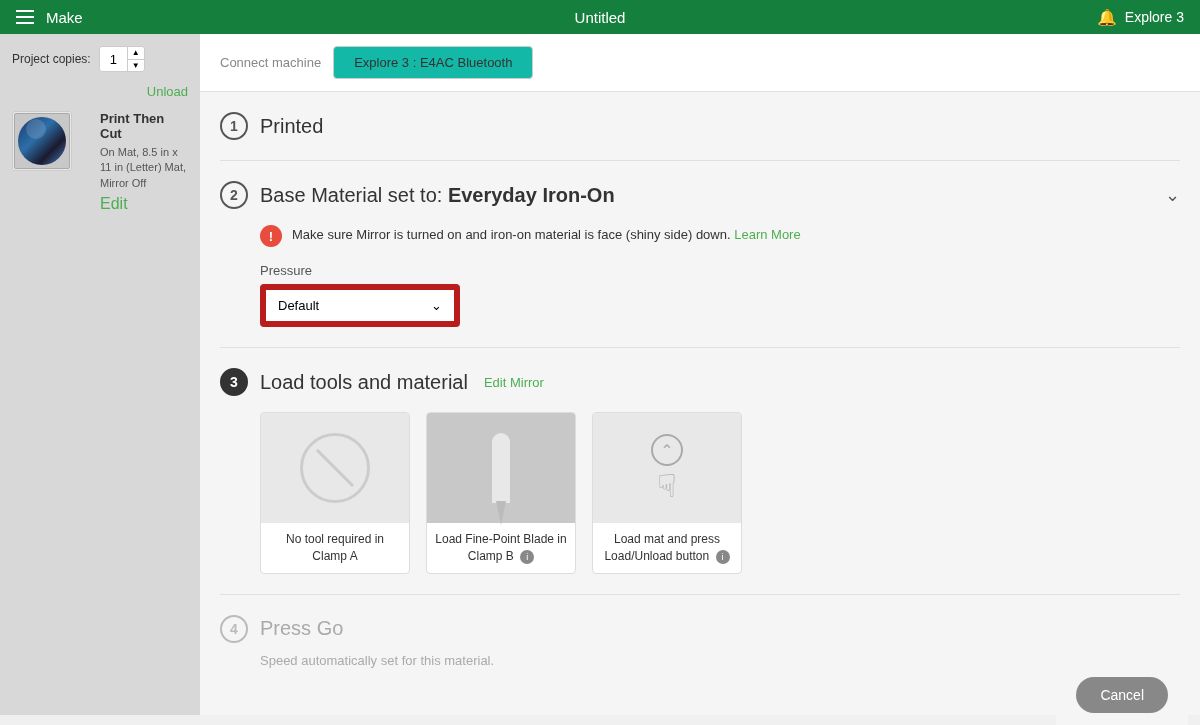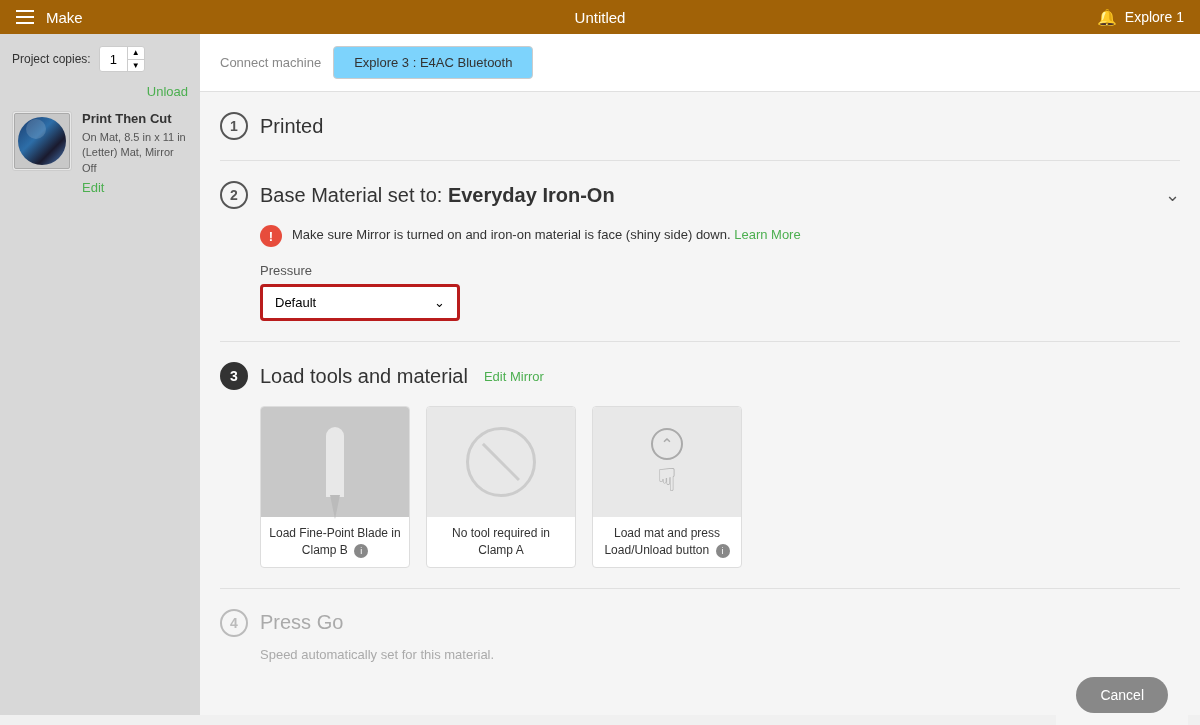--- a/index.html
+++ b/index.html
@@ -1,20 +1,20 @@
 <!DOCTYPE html>
 <html><head>
   <meta charset="utf-8">
   <style>
     * { box-sizing: border-box; margin: 0; padding: 0; }
     body { font-family: -apple-system, BlinkMacSystemFont, 'Segoe UI', sans-serif; background: #f0f0f0; width: 1200px; height: 725px; overflow: hidden; }
 
     
     .header {
-      background: #a16207;
+      background: #15803d;
       height: 32px;
       display: flex;
       align-items: center;
       justify-content: space-between;
       padding: 17px 16px;
       color: white;
     }
     .header-left { display: flex; align-items: center; gap: 12px; }
     .hamburger { display: flex; flex-direction: column; gap: 4px; cursor: pointer; }
     .hamburger span { width: 18px; height: 2px; background: white; display: block; }
@@ -45,21 +45,21 @@
     .apply-btn {
       text-align: right;
       color: #4caf50;
       font-size: 13px;
       cursor: pointer;
       font-weight: 500;
     }
     .project-item {
       display: flex;
       align-items: flex-start;
-      gap: 10px;
+      gap: 28px;
     }
     .project-thumbnail {
       width: 60px;
       height: 60px;
       background: #e8e8e8;
       border: 1px solid #ccc;
       border-radius: 3px;
       overflow: hidden;
       flex-shrink: 0;
       display: flex;
@@ -78,42 +78,42 @@
       content: '';
       position: absolute;
       top: 2px; left: 8px;
       width: 20px; height: 20px;
       background: rgba(255,255,255,0.15);
       border-radius: 50%;
     }
     .project-info { font-size: 12px; color: #333; }
     .project-name { font-weight: 600; font-size: 13px; }
     .project-details { font-size: 11px; color: #555; margin-top: 4px; line-height: 1.4; }
-    .edit-link { color: #4caf50; font-size: 13px; cursor: pointer; margin-top: 4px; display: block; }
+    .edit-link { color: #4caf50; font-size: 16px; cursor: pointer; margin-top: 4px; display: block; }
 
     
     .main {
       flex: 1;
       background: #f5f5f5;
       overflow-y: auto;
     }
 
     
     .topbar {
       background: white;
       padding: 12px 20px;
       display: flex;
       align-items: center;
       gap: 12px;
       border-bottom: 1px solid #e0e0e0;
     }
     .connect-label { font-size: 13px; color: #888; }
     .connect-btn {
       padding: 8px 20px;
-      background: #7dd3fc;
+      background: #14b8a6;
       border: 1px solid #ccc;
       border-radius: 4px;
       font-size: 13px;
       cursor: pointer;
       color: #333;
     }
 
     
     .steps-container { padding: 0 20px 20px; }
 
@@ -174,21 +174,21 @@
       font-size: 13px;
       font-weight: 700;
       flex-shrink: 0;
     }
     .warning-text { font-size: 13px; color: #333; line-height: 1.5; }
     .learn-more { color: #4caf50; cursor: pointer; font-size: 13px; }
     .pressure-label { font-size: 13px; color: #555; margin-bottom: 6px; }
     .pressure-select {
       width: 200px;
       padding: 8px 12px;
-      border: 3px solid #b91c1c;
+      border: 6px solid #b91c1c;
       border-radius: 4px;
       background: white;
       font-size: 13px;
       cursor: pointer;
       display: flex;
       align-items: center;
       justify-content: space-between;
     }
 
     
@@ -283,21 +283,21 @@
     <div class="hamburger">
       <span></span>
         <span></span>
         <span></span>
     </div>
     <span class="header-title">Make</span>
   </div>
   <div class="header-center">Untitled</div>
   <div class="header-right">
     <span class="bell-icon">🔔</span>
-    <span>Explore 1</span>
+    <span>Explore 3</span>
   </div>
 </div>
 
 <div class="layout">
 
   <div class="sidebar">
     <div class="project-copies-row">
       <span class="project-copies-label">Project copies:</span>
       <div style="display:flex; border:1px solid #ccc; border-radius:3px; background:white; height:26px; width:46px;">
         <div style="flex:1; display:flex; align-items:center; justify-content:center; font-size:13px;">1</div>
@@ -366,41 +366,41 @@
 
       <div class="step">
         <div class="step3-header step-header">
           <div class="step-circle filled">3</div>
           <span class="step-title">Load tools and material</span>
           <span class="edit-tools-link">Edit Mirror</span>
         </div>
         <div class="tools-grid">
 
           <div class="tool-card">
+            <div class="tool-image">
+              <div class="no-tool-circle">
+                <div class="no-tool-line"></div>
+              </div>
+            </div>
+            <div class="tool-label">No tool required in Clamp A</div>
+          </div>
+
+          <div class="tool-card">
             <div class="tool-image" style="background:#c8c8c8; flex-direction:column; justify-content:center; align-items:center;">
               <div style="width:18px; height:70px; background:#e8e8e8; border-radius:9px 9px 0 0; position:relative; margin-bottom:0;">
                 <div style="width:10px; height:24px; background:#bbb; border-radius:0 0 5px 5px; position:absolute; bottom:-22px; left:50%; transform:translateX(-50%); clip-path:polygon(0 0,100% 0,50% 100%);"></div>
               </div>
             </div>
             <div class="tool-label">
               <span>Load Fine-Point Blade in Clamp B</span>
               <span class="info-icon">i</span>
             </div>
           </div>
 
           <div class="tool-card">
-            <div class="tool-image">
-              <div class="no-tool-circle">
-                <div class="no-tool-line"></div>
-              </div>
-            </div>
-            <div class="tool-label">No tool required in Clamp A</div>
-          </div>
-
-          <div class="tool-card">
             <div class="tool-image" style="flex-direction:column; gap:4px;">
               <div style="width:32px; height:32px; border:2px solid #aaa; border-radius:50%; display:flex; align-items:center; justify-content:center; font-size:16px; color:#aaa;">⌃</div>
               <div style="font-size:32px; color:#aaa; line-height:1;">☟</div>
             </div>
             <div class="tool-label">
               <span>Load mat and press Load/Unload button</span>
               <span class="info-icon">i</span>
             </div>
           </div>
 

